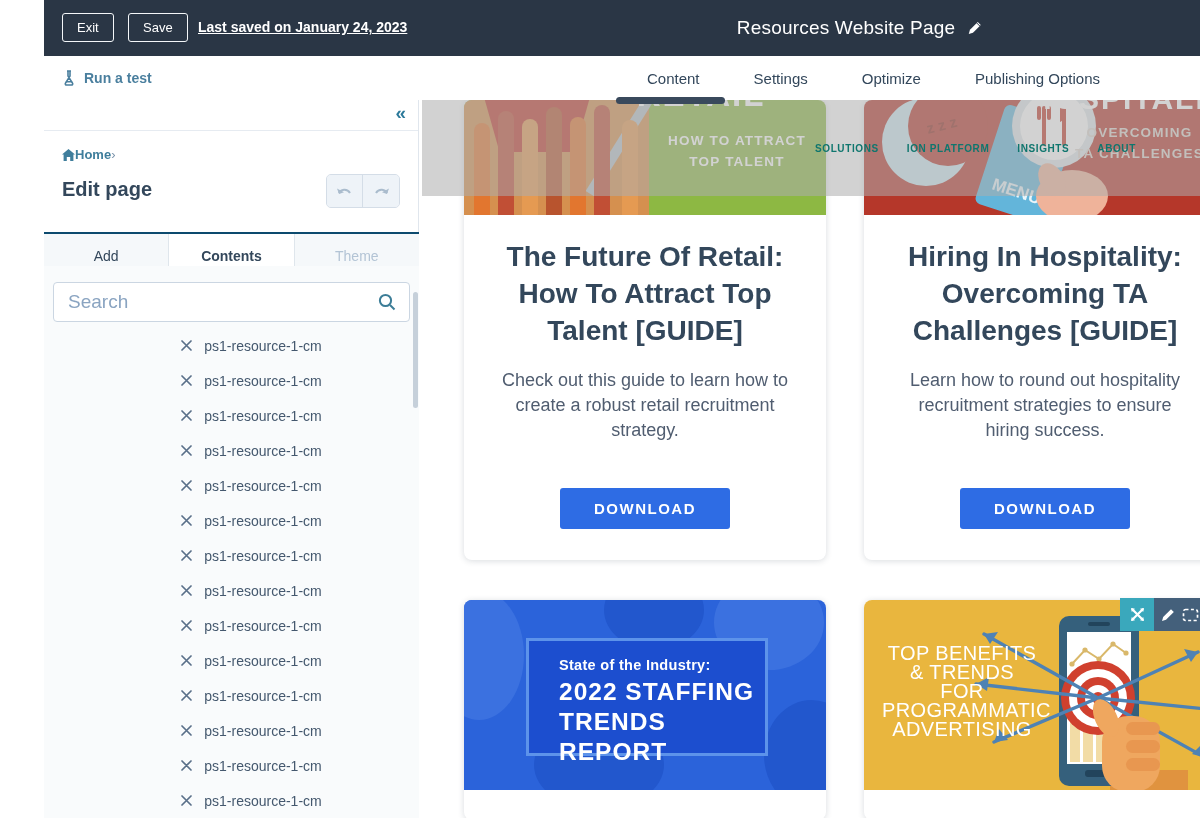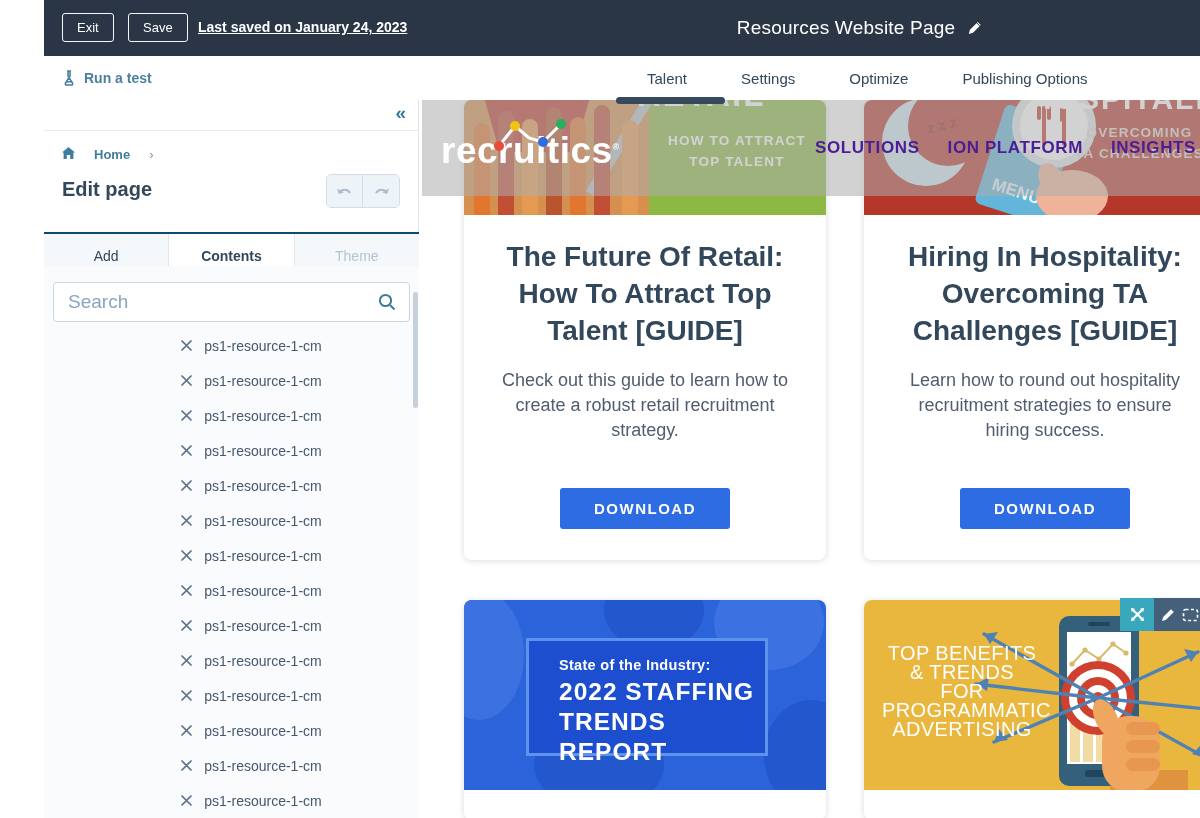--- a/index.html
+++ b/index.html
@@ -21,21 +21,21 @@
   .subbar { position:absolute; left:0; top:56px; width:1200px; height:44px; background:#fff; z-index:30; }
   .run-test { position:absolute; left:18px; top:0; height:44px; display:flex; align-items:center; gap:8px; color:#4a7f9e; font-size:14px; font-weight:bold; cursor:pointer; }
   .ed-tabs { position:absolute; left:603px; top:0; height:44px; display:flex; gap:54px; align-items:center; }
   .ed-tab { background:none; border:none; font-family:"Liberation Sans",sans-serif; font-size:15px; color:#33475b; cursor:pointer; white-space:nowrap; }
   .tab-underline { position:absolute; left:572px; top:41px; width:109px; height:7px; background:#39495c; border-radius:4px; z-index:35; }
 
   
   .sidebar { position:absolute; left:0; top:100px; width:375px; bottom:0; background:#fff; border-right:1px solid #e0e6ed; z-index:20; }
   .collapse-row { position:absolute; left:0; top:0; width:100%; height:31px; background:#fff; border-bottom:1px solid #e6ebf1; }
   .collapse { position:absolute; right:12px; top:2px; font-size:19px; color:#2d7a9b; cursor:pointer; font-weight:bold; }
-  .breadcrumb { position:absolute; left:18px; top:47px; display:flex; align-items:flex-start; gap:19px; color:#3f7e9c; font-size:13px; font-weight:bold; cursor:pointer; }
+  .breadcrumb { position:absolute; left:18px; top:47px; display:flex; align-items:center; gap:0; color:#3f7e9c; font-size:13px; font-weight:bold; cursor:pointer; }
   .crumb-chev { color:#7a93ab; font-weight:normal; font-size:13px; }
   .sb-heading { position:absolute; left:18px; top:78px; font-size:20px; font-weight:bold; color:#33475b; }
   .undo-redo { position:absolute; right:18px; top:74px; display:flex; border:1px solid #d4dde7; border-radius:5px; overflow:hidden; background:#eef3f8; }
   .ur-btn { width:36px; height:32px; background:#eef3f8; border:none; display:flex; align-items:center; justify-content:center; cursor:default; }
   .ur-btn:first-child { border-right:1px solid #d4dde7; }
   .sb-tabs { position:absolute; left:0; top:132px; width:375px; height:46px; display:flex; border-top:2px solid #0c4a6e;justify-content:center; }
   .sb-tab { flex:1; display:flex; align-items:center; justify-content:center; font-size:14px; color:#33475b; background:#f5f8fa; border-bottom:1px solid #dfe6ec; border-right:1px solid #dfe6ec; cursor:pointer; }
   .sb-tab:last-child { border-right:none; }
   .sb-tab.active { background:#fff; border-bottom:1px solid transparent; font-weight:bold; }
   .sb-tab.disabled { color:#b3c4d5; cursor:default; }
@@ -49,21 +49,21 @@
   .module-label { font-size:14px; color:#44586e; }
   .sb-thumb { position:absolute; right:1px; top:26px; width:5px; height:116px; background:#c6d0da; border-radius:3px; cursor:grab; }
 
   
   .preview { position:absolute; left:375px; top:100px; right:0; bottom:0; background:#fff; overflow:hidden; z-index:10; }
   .site-band { position:absolute; left:3px; top:0; right:0; height:96px; background:rgba(173,173,173,.55); z-index:5; }
   .logo { position:absolute; left:19px; top:30px; color:#fff; font-size:37px; font-weight:600; letter-spacing:.5px; z-index:6; }
   .logo sup { font-size:9px; }
   .logo-chart { position:absolute; left:50px; top:-12px; }
   .site-nav { position:absolute; left:393px; top:0; height:96px; display:flex; align-items:center; gap:28px; z-index:6; white-space:nowrap; }
-  .site-nav span { color:#4c1d95; font-size:17px; font-weight:bold; letter-spacing:.6px; cursor:pointer; }
+  .site-nav span { color:#0f766e; font-size:10px; font-weight:bold; letter-spacing:.6px; cursor:pointer; }
 
   .card { position:absolute; width:362px; background:#fff; border-radius:8px; box-shadow:0 1px 6px rgba(45,62,80,.18); }
   .card-img { position:relative; width:362px; overflow:hidden; border-radius:8px 8px 0 0; }
   .c-top { top:0; height:460px; }
   .c-top .card-img { height:115px; }
   .c1 { left:45px; } .c2 { left:445px; }
   .c-bot { top:500px; height:220px; }
   .c-bot .card-img { height:190px; }
 
   .card-title { margin:24px 24px 0; text-align:center; font-size:28px; line-height:1.32; font-weight:bold; color:#33475b; }
@@ -129,21 +129,21 @@
     <a class="run-test">
       <span class="ht-ic">
         <svg width="14" height="16" viewBox="0 0 14 16">
             <path d="M5 1h4M6 1v5l4.5 7.2c.6 1-.1 1.8-1 1.8h-5c-.9 0-1.6-.8-1-1.8L8 6V1" fill="none" stroke="#4a7f9e" stroke-width="1.6"></path>
             <path d="M4.2 11h5.6l1 1.6H3.2z" fill="#4a7f9e"></path>
           </svg>
       </span>
       <span>Run a test</span>
     </a>
     <nav class="ed-tabs">
-      <button class="ed-tab">Talent</button>
+      <button class="ed-tab">Content</button>
       <button class="ed-tab">Settings</button>
       <button class="ed-tab">Optimize</button>
       <button class="ed-tab">Publishing Options</button>
     </nav>
     <div class="tab-underline"></div>
   </div>
 
   <aside class="sidebar">
     <div class="collapse-row">
       <span class="collapse">«</span>
@@ -460,30 +460,20 @@
                 <path d="M1 3h11M4.5 3V1.5h4V3" fill="none" stroke="#fff" stroke-width="1.5"></path>
                 <path d="M2.3 3.6h8.4l-.7 10.4H3z" fill="none" stroke="#fff" stroke-width="1.5"></path>
                 <path d="M5 6v5.5M8 6v5.5" stroke="#fff" stroke-width="1.3"></path>
               </svg>
           </span>
         </div>
       </div>
     </div>
 
     <div class="site-band">
-      <div class="logo">
-        <span>recruitics</span><sup>®</sup>
-        <svg class="logo-chart" width="80" height="34" viewBox="0 0 80 34">
-          <polyline points="8,28 24,8 38,20 52,24 70,6" fill="none" stroke="#fff" stroke-width="3"></polyline>
-          <circle cx="8" cy="28" r="5" fill="#e74c3c"></circle>
-            <circle cx="24" cy="8" r="5" fill="#f1c40f"></circle>
-          <circle cx="52" cy="24" r="5" fill="#2f6de0"></circle>
-            <circle cx="70" cy="6" r="5" fill="#27ae60"></circle>
-        </svg>
-      </div>
       <nav class="site-nav">
         <span>SOLUTIONS</span>
         <span>ION PLATFORM</span>
         <span>INSIGHTS</span>
         <span>ABOUT</span>
       </nav>
     </div>
   </main>
 </div>
 

